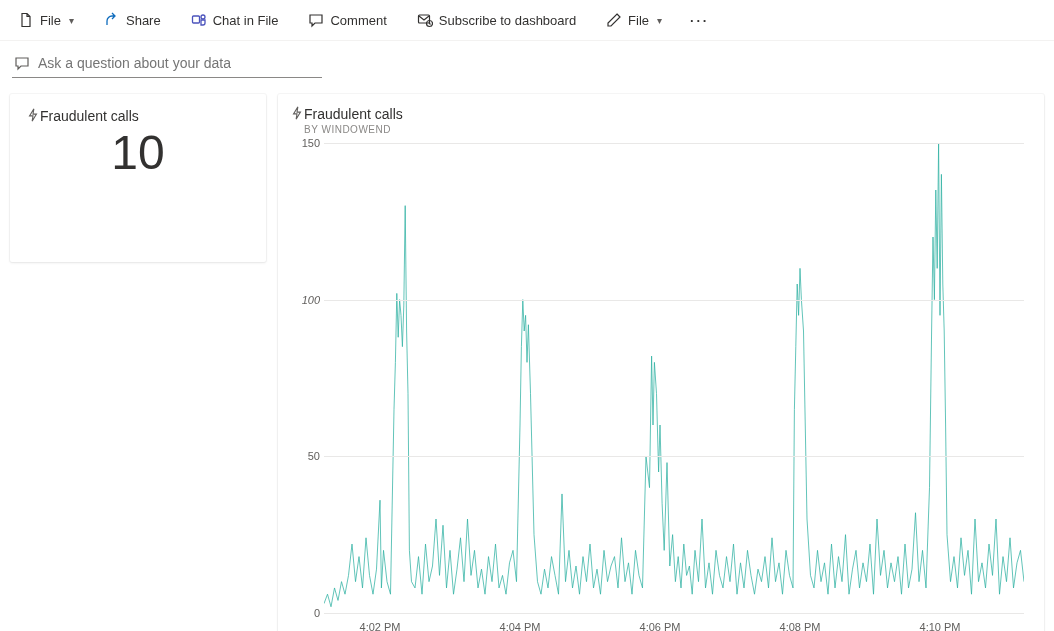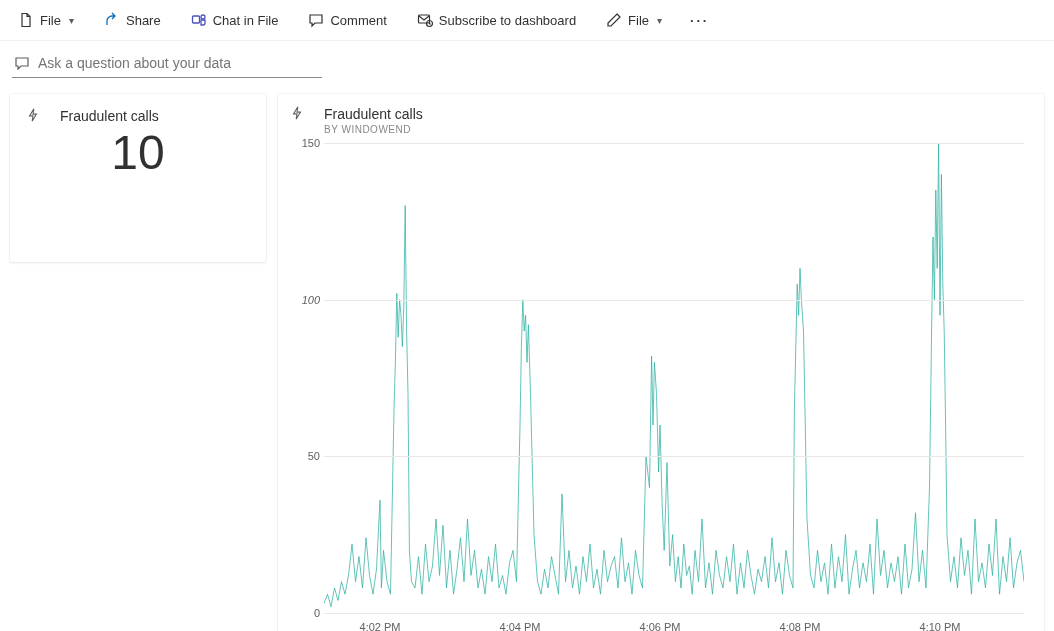--- a/index.html
+++ b/index.html
@@ -49,21 +49,21 @@
     .dash {
       display:flex; gap:12px; padding: 8px 10px;
     }
     .card {
       background:#ffffff;
       box-shadow: 0 1px 3px rgba(0,0,0,0.08), 0 0 0 1px rgba(0,0,0,0.03);
       border-radius:2px;
     }
     .kpi-card { width:256px; height:168px; padding:14px 16px; }
     .chart-card { flex:1; min-width:0; padding:12px 12px 8px; }
-    .card-head { display:flex; align-items:flex-start; gap:20px; }
+    .card-head { display:flex; align-items:flex-start; gap:0; }
     .bolt-icon { color:#605e5c; }
     .card-title { font-size:14px; color:#323130; }
     .card-sub { font-size:10px; letter-spacing:0.5px; color:#8a8886; margin-top:2px; }
     .kpi-value {
       font-size:48px; font-weight:300; color:#323130;
       text-align:center; 
     }
 
     .chart-wrap { position:relative; height:500px; margin-top:8px; }
     .y-axis { position:absolute; left:0; top:0; bottom:30px; width:34px; }

